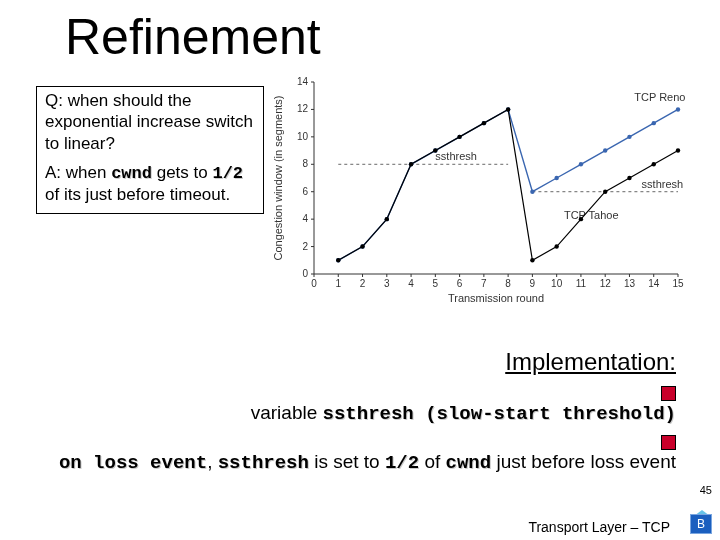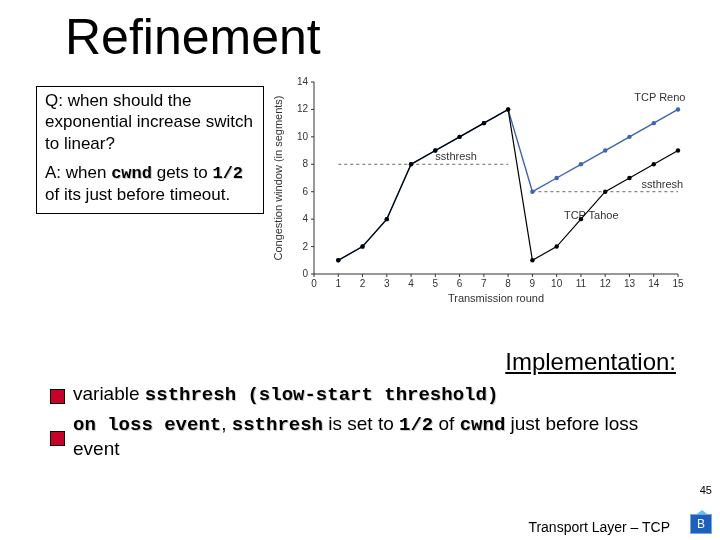--- a/index.html
+++ b/index.html
@@ -51,24 +51,24 @@
     font-size: 19px;
   }
   .impl-title {
     font-size: 24px;
     text-decoration: underline;
     margin-bottom: 6px;
     text-align: right;
   }
   .bullet-row {
     display: flex;
-    align-items: center;
-    gap: 8px;
+    align-items: flex-end;
     margin: 4px 0 4px 14px;
     line-height: 1.3;
+    flex-direction: column;
   }
   .bullet-sq {
     width: 13px; height: 13px;
     background: #c8002a;
     border: 1px solid #000;
     flex: 0 0 auto;
     margin-top: 4px;
   }
   .footer {
     position: absolute;

